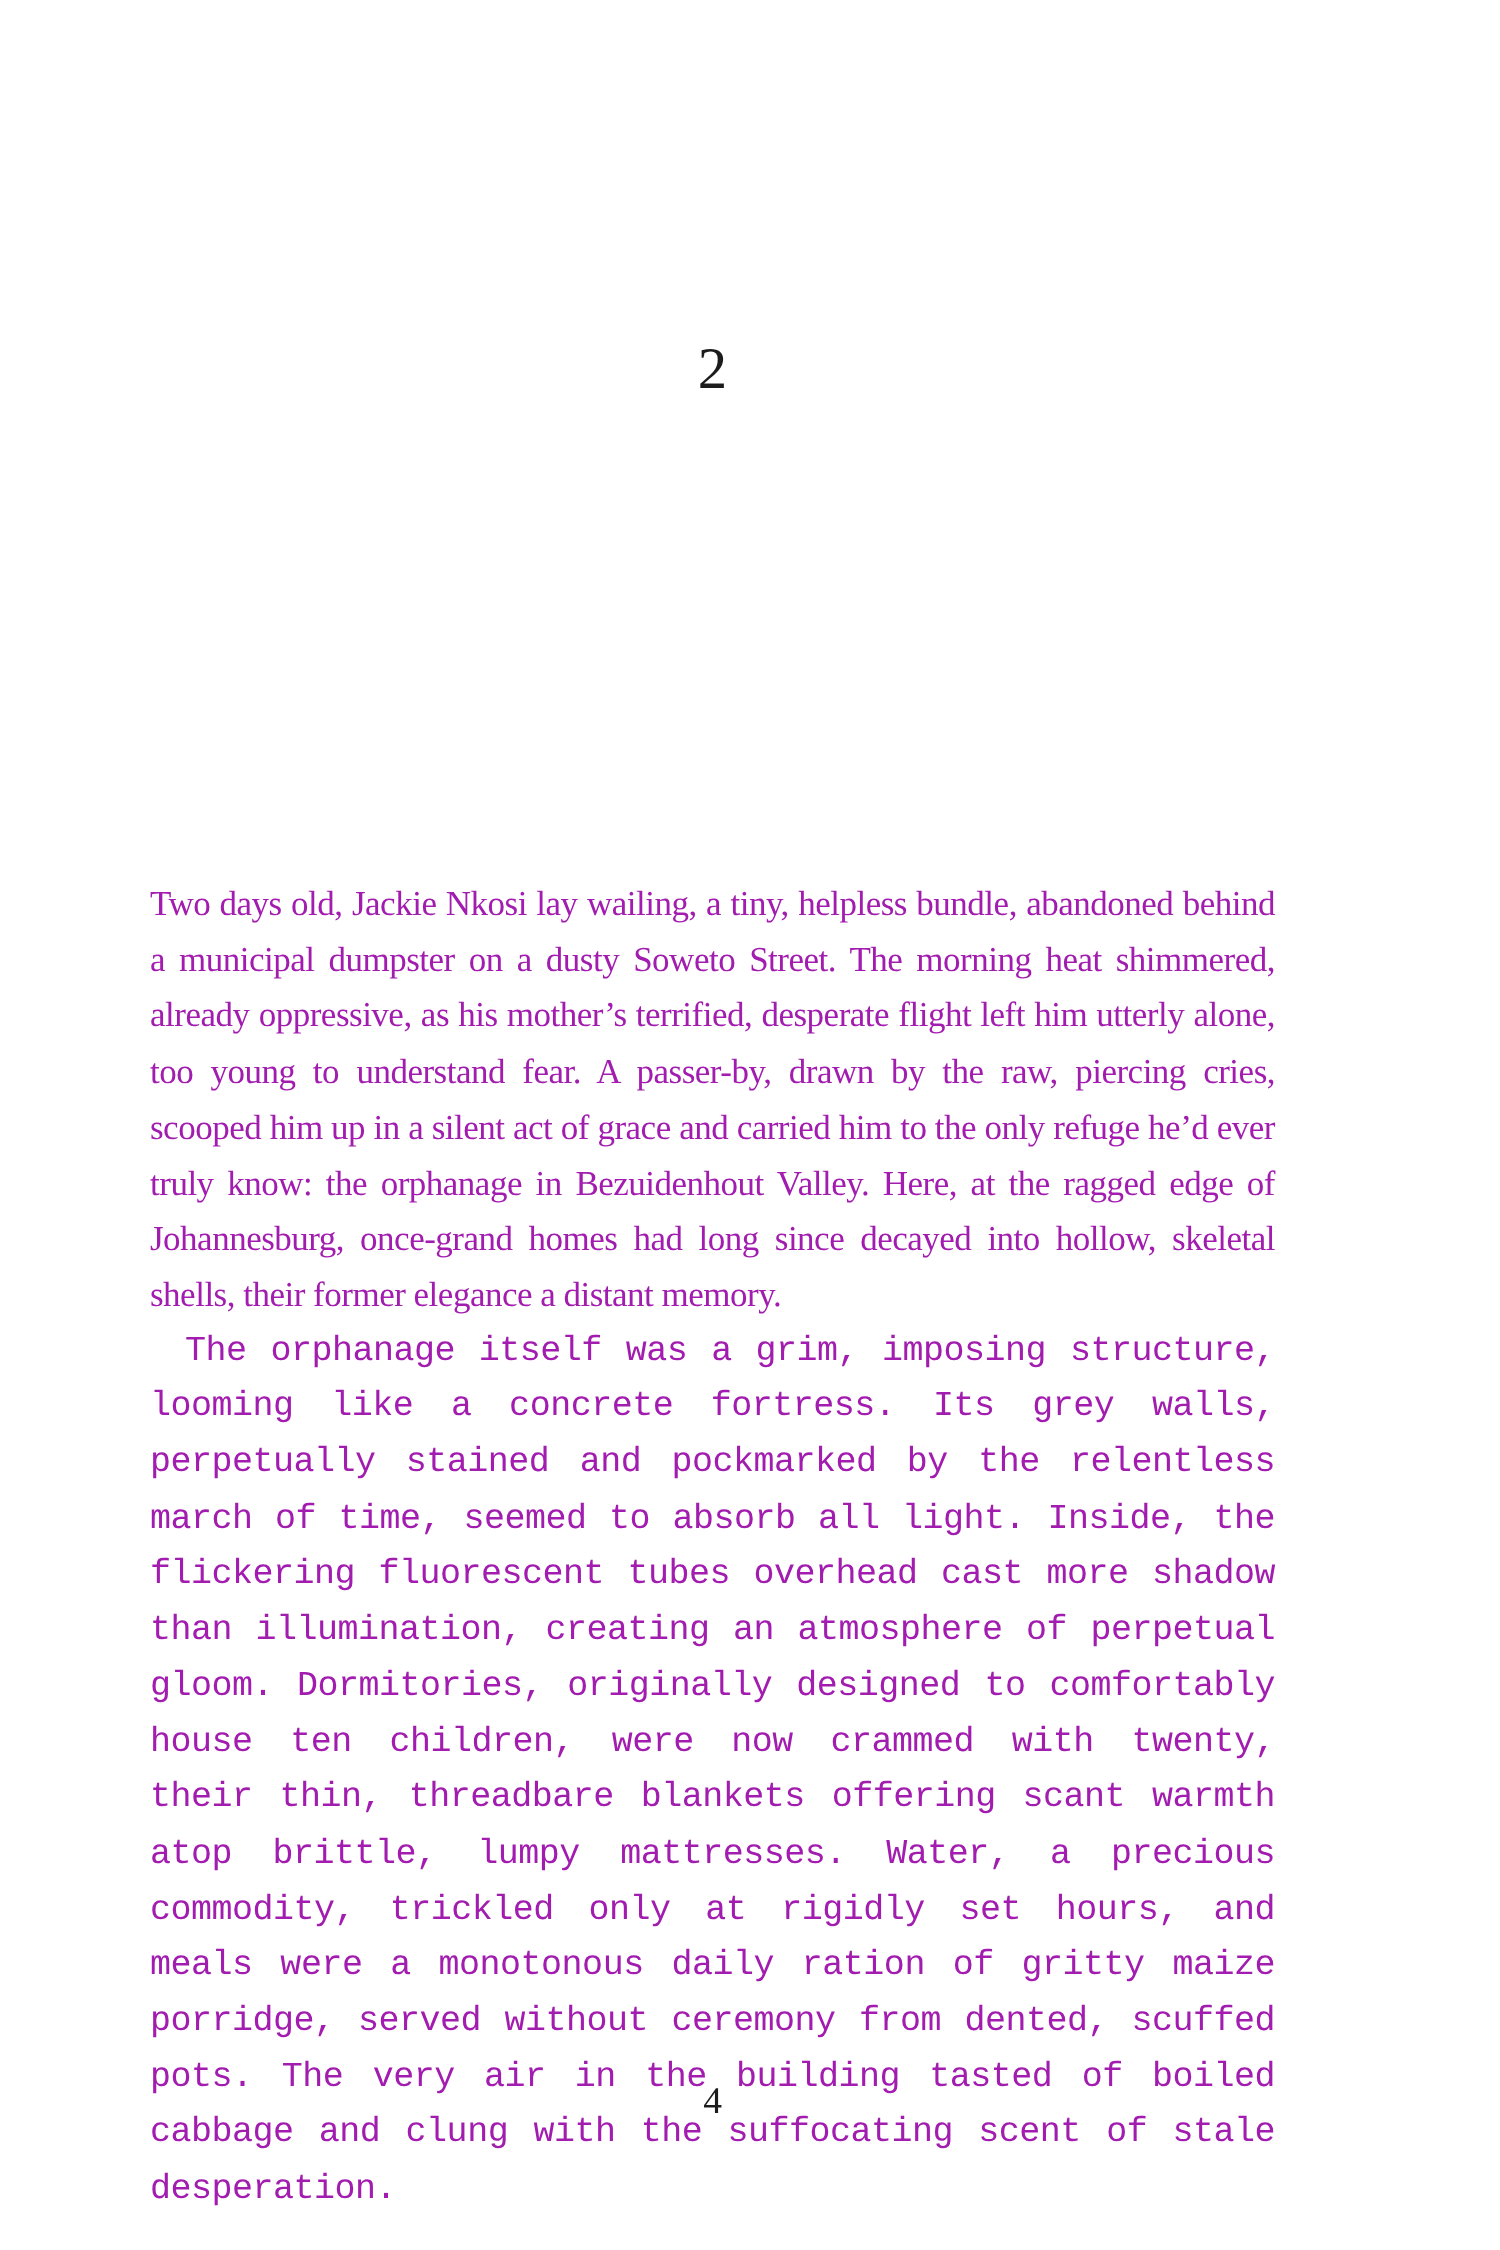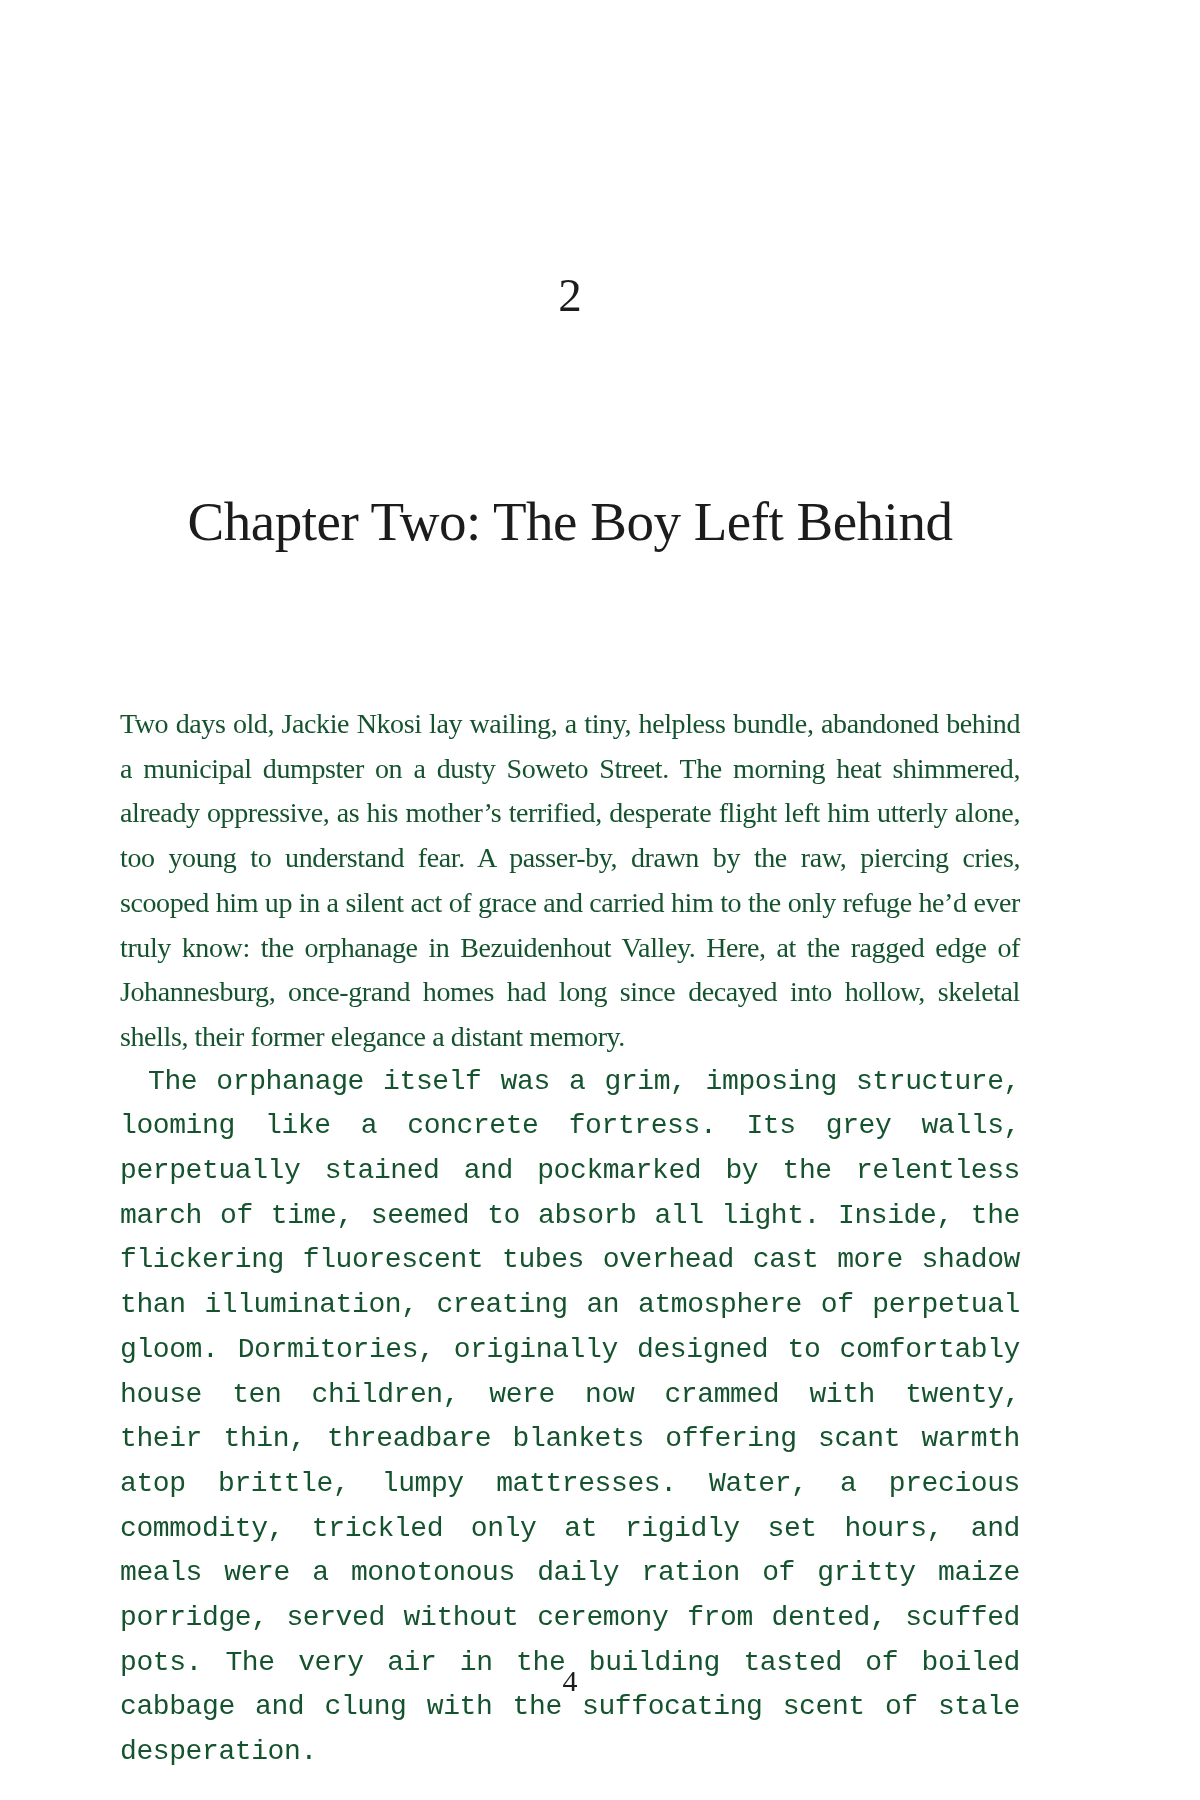--- a/index.html
+++ b/index.html
@@ -46,21 +46,21 @@
   }
   .body-text {
     position: absolute;
     top: 702px;
     left: 120px;
     width: 900px;
     font-size: 28px;
     line-height: 44.7px;
     letter-spacing: -0.4px;
     text-align: justify;
-    color: #14532d;
+    color: #a21caf;
   }
   .body-text p {
     margin: 0;
     padding: 0;
   }
   .body-text p.indented {
     text-indent: 28px;
     font-family: Liberation Mono, monospace;
   }
   .page-number {
@@ -73,21 +73,20 @@
     line-height: 1;
     color: #1c1c1c;
   }
 </style>
 </head>
 <body>
 
 <div class="page">
   <div class="chapter-number">2</div>
 
-  <h1 class="chapter-title">Chapter Two: The Boy Left Behind</h1>
 
   <div class="body-text">
     <p class="para">Two days old, Jackie Nkosi lay wailing, a tiny, helpless bundle, abandoned behind a municipal dumpster on a dusty Soweto Street.  The morning heat shimmered, already oppressive, as his mother’s terrified, desperate flight left him utterly alone, too young to understand fear.  A passer-by, drawn by the raw, piercing cries, scooped him up in a silent act of grace and carried him to the only refuge he’d ever truly know: the orphanage in Bezuidenhout Valley.  Here, at the ragged edge of Johannesburg, once-grand homes had long since decayed into hollow, skeletal shells, their former elegance a distant memory.</p>
     <p class="para indented">The orphanage itself was a grim, imposing structure, looming like a concrete fortress.  Its grey walls, perpetually stained and pockmarked by the relentless march of time, seemed to absorb all light.  Inside, the flickering fluorescent tubes overhead cast more shadow than illumination, creating an atmosphere of perpetual gloom.  Dormitories, originally designed to comfortably house ten children, were now crammed with twenty, their thin, threadbare blankets offering scant warmth atop brittle, lumpy mattresses. Water, a precious commodity, trickled only at rigidly set hours, and meals were a monotonous daily ration of gritty maize porridge, served without ceremony from dented, scuffed pots. The very air in the building tasted of boiled cabbage and clung with the suffocating scent of stale desperation.</p>
   </div>
 
   <div class="page-number">4</div>
 </div>
 
 </body></html>

